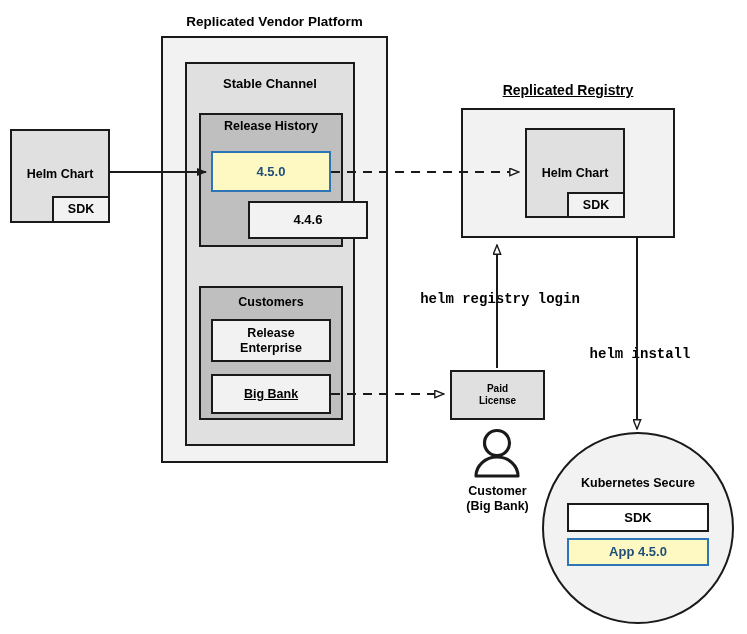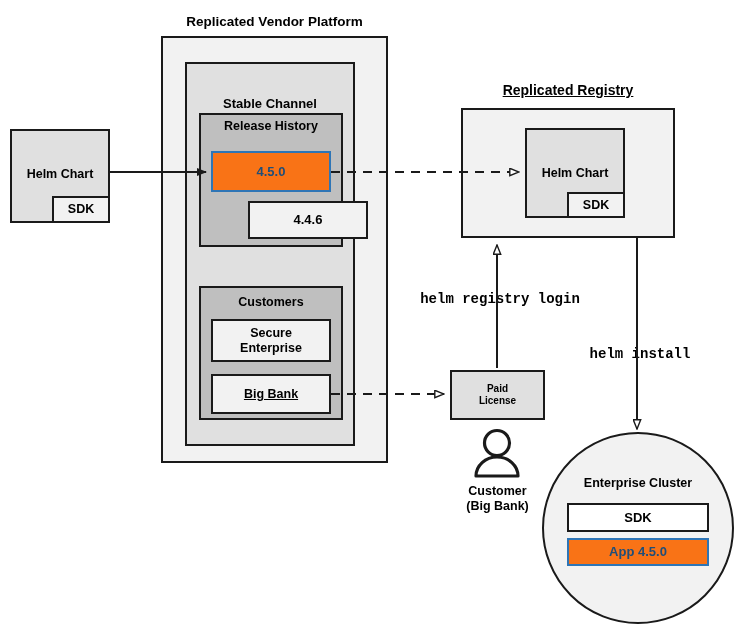--- a/index.html
+++ b/index.html
@@ -37,21 +37,21 @@
     align-items: center;
     justify-content: center;
     text-align: center;
     font-weight: bold;
     line-height: 1.2;
   }
   .fill-lightest { background: #f2f2f2; }
   .fill-light    { background: #e0e0e0; }
   .fill-dark     { background: #bfbfbf; }
   .fill-white    { background: #ffffff; }
-  .fill-blue     { background: #f97316; border-color: #2e75b6; color: #1f4e79; }
+  .fill-blue     { background: #fef9c3; border-color: #2e75b6; color: #1f4e79; }
   .title {
     position: absolute;
     font-weight: bold;
     text-align: center;
     color: #000;
   }
   .mono {
     position: absolute;
     font-family: "Liberation Mono", "DejaVu Sans Mono", monospace;
     font-weight: bold;
@@ -79,33 +79,33 @@
 
 <div id="diagram-root">
 
   <div class="title" style="left:161px; top:14px; width:227px; font-size:13.5px;">Replicated Vendor Platform</div>
 
   <div class="title" style="left:461px; top:82px; width:214px; font-size:14px;text-decoration:underline;">Replicated Registry</div>
 
   <div class="box fill-lightest" style="left:161px; top:36px; width:227px; height:427px;"></div>
 
   <div class="box fill-light" style="left:185px; top:62px; width:170px; height:384px;"></div>
-  <div class="lbl" style="left:185px; top:76px; width:170px; font-size:13px;margin-top:20px;">Stable Channel</div>
+  <div class="lbl" style="left:185px; top:76px; width:170px; font-size:13px;">Stable Channel</div>
 
   <div class="box fill-dark" style="left:199px; top:113px; width:144px; height:134px;"></div>
   <div class="lbl" style="left:199px; top:119px; width:144px; font-size:12.5px;text-align:center;">Release History</div>
 
   <div class="box fill-blue" style="left:211px; top:151px; width:120px; height:41px; font-size:13px;">4.5.0</div>
 
   <div class="box fill-lightest" style="left:211px; top:201px; width:120px; height:38px; font-size:13px;margin-left:37px;">4.4.6</div>
 
   <div class="box fill-dark" style="left:199px; top:286px; width:144px; height:134px;"></div>
   <div class="lbl" style="left:199px; top:295px; width:144px; font-size:12.5px;">Customers</div>
 
-  <div class="box fill-lightest" style="left:211px; top:319px; width:120px; height:43px; font-size:12.5px; white-space:pre-line;">Secure
+  <div class="box fill-lightest" style="left:211px; top:319px; width:120px; height:43px; font-size:12.5px; white-space:pre-line;">Release
 Enterprise</div>
 
   <div class="box fill-lightest" style="left:211px; top:374px; width:120px; height:40px; font-size:12.5px;text-decoration:underline;">Big Bank</div>
 
   <div class="box fill-light" style="left:10px; top:129px; width:100px; height:94px;"></div>
   <div class="lbl" style="left:10px; top:167px; width:100px; font-size:12.5px;">Helm Chart</div>
   <div class="box fill-lightest" style="left:52px; top:196px; width:58px; height:27px; font-size:12.5px;">SDK</div>
 
   <div class="box fill-lightest" style="left:461px; top:108px; width:214px; height:130px;"></div>
 
@@ -117,21 +117,21 @@
 License</div>
 
   <div class="lbl" style="left:440px; top:484px; width:115px; font-size:12.5px;">Customer
 (Big Bank)</div>
 
   <div class="mono" style="left:565px; top:346px; width:150px; font-size:14px;">helm install</div>
 
   <div class="mono" style="left:390px; top:291px; width:220px; font-size:14px;">helm registry login</div>
 
   <div class="circle" style="left:542px; top:432px; width:192px; height:192px;"></div>
-  <div class="lbl" style="left:552px; top:476px; width:172px; font-size:12.5px;">Enterprise Cluster</div>
+  <div class="lbl" style="left:552px; top:476px; width:172px; font-size:12.5px;">Kubernetes Secure</div>
   <div class="box fill-white" style="left:567px; top:503px; width:142px; height:29px; font-size:13px;">SDK</div>
   <div class="box fill-blue" style="left:567px; top:538px; width:142px; height:28px; font-size:13px;">App 4.5.0</div>
 
   <svg class="overlay" viewBox="0 0 747 634">
     <defs>
       <marker id="arrowSolid" markerWidth="10" markerHeight="8" refX="9" refY="4" orient="auto" markerUnits="userSpaceOnUse">
         <path d="M0,0 L10,4 L0,8 z" fill="#1a1a1a"></path>
       </marker>
       <marker id="arrowOpen" markerWidth="11" markerHeight="9" refX="10" refY="4.5" orient="auto" markerUnits="userSpaceOnUse">
         <path d="M0.8,0.8 L10,4.5 L0.8,8.2 z" fill="#ffffff" stroke="#1a1a1a" stroke-width="1.4"></path>

